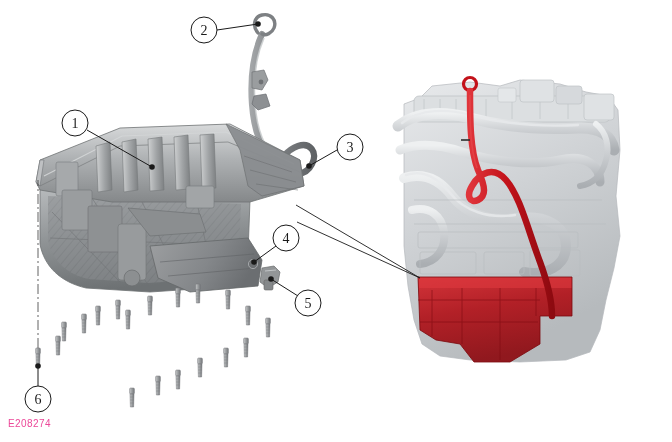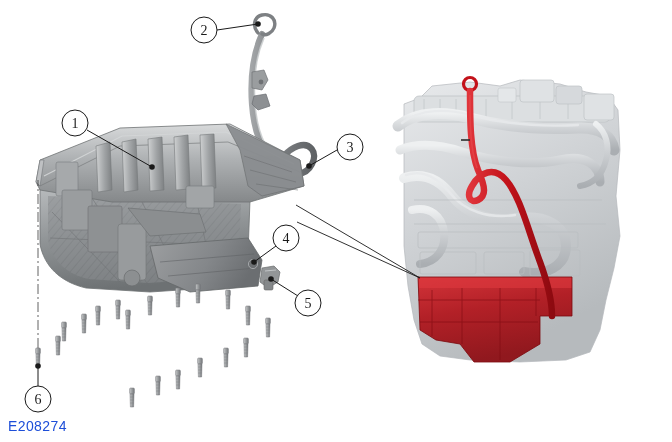--- a/index.html
+++ b/index.html
@@ -3,21 +3,21 @@
 <meta charset="utf-8">
 <style>
   html,body{margin:0;padding:0;background:#ffffff;}
   body{width:672px;height:442px;overflow:hidden;
        font-family:"Liberation Sans", sans-serif;}
   #stage{position:relative;width:672px;height:442px;background:#fff;}
   #art{position:absolute;left:0;top:0;}
   .caption{
     position:absolute;left:8px;top:418px;
     font-family:"Liberation Sans", sans-serif;
-    font-size:14px;letter-spacing:.4px;color:#1d4ed8;
+    font-size:10px;letter-spacing:.4px;color:#ec4899;
   }
 </style>
 </head>
 <body>
 
 <div id="stage">
 
   <svg id="art" width="672" height="442" viewBox="0 0 672 442">
 
     <defs>

